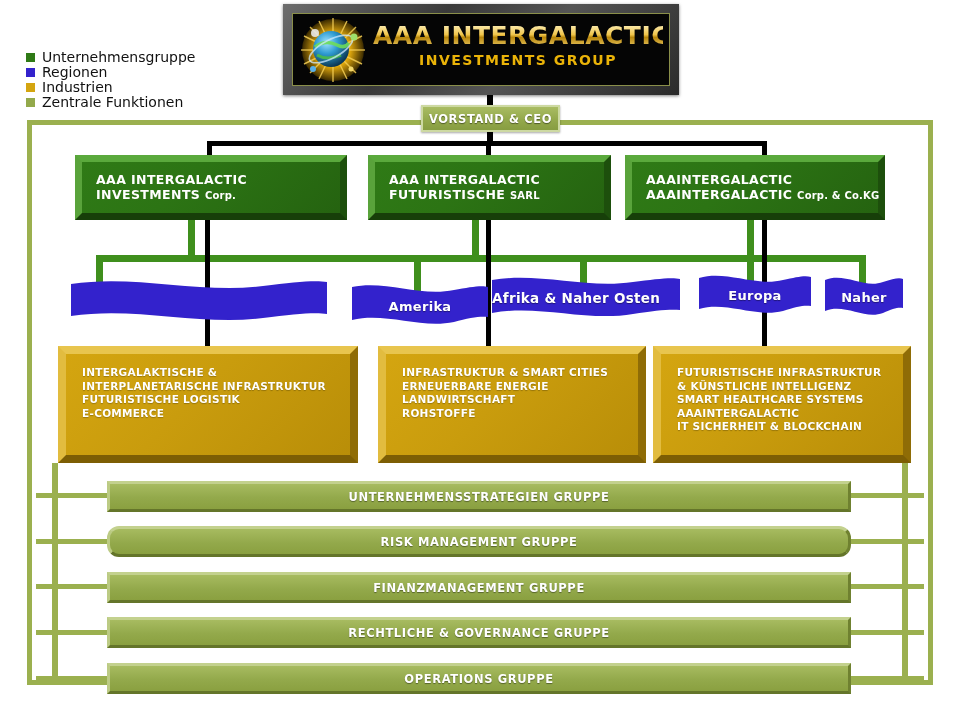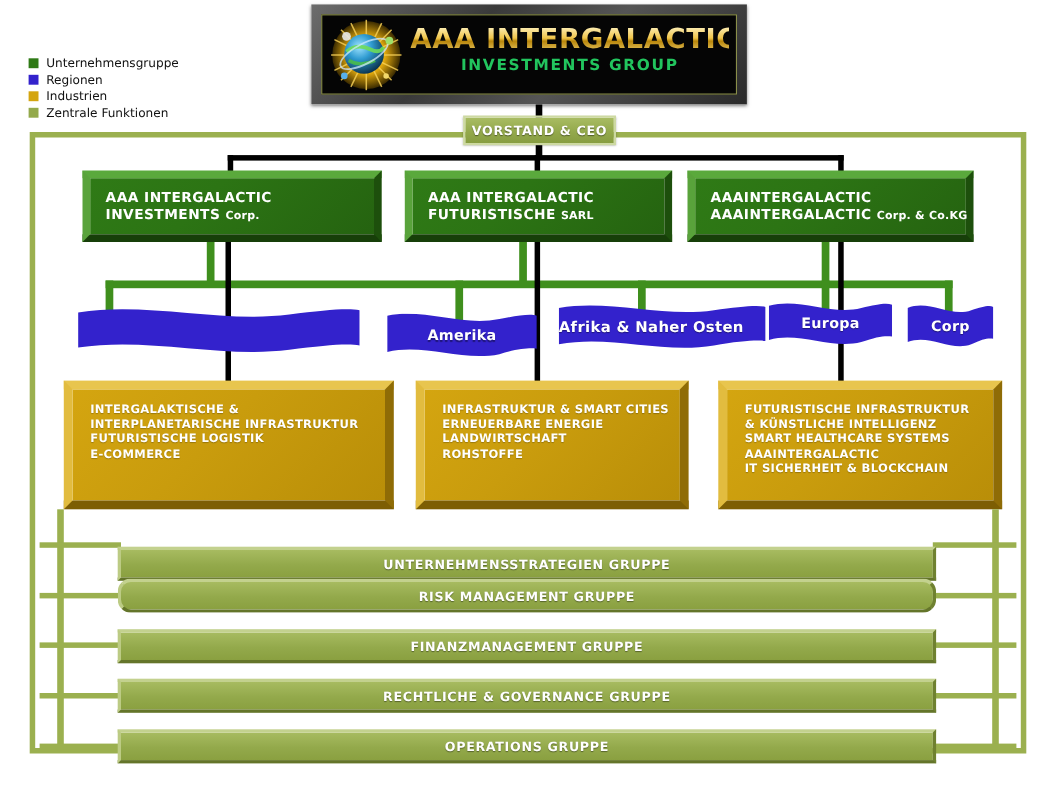--- a/index.html
+++ b/index.html
@@ -10,21 +10,21 @@
     font-family:"DejaVu Sans","Liberation Sans",sans-serif;
     overflow:hidden;
     position:relative;
   }
   #chart{position:absolute;left:0;top:0;width:960px;height:720px;}
 
   
   .legend{position:absolute;left:26px;top:50px;}
   .legend-row{display:flex;align-items:center;height:14px;margin-bottom:1px;}
   .legend-swatch{width:9px;height:9px;margin-right:7px;flex:none;}
-  .legend-label{font-size:11px;color:#111;line-height:13px;white-space:nowrap;}
+  .legend-label{font-size:14px;color:#111;line-height:13px;white-space:nowrap;}
 
   
   .logo-outer{
     position:absolute;left:283px;top:4px;width:396px;height:91px;
     background:linear-gradient(135deg,#6d6d6d 0%,#3a3a3a 35%,#555 60%,#2a2a2a 100%);
     padding:9px;box-sizing:border-box;
     box-shadow:0 1px 3px rgba(0,0,0,.5);
   }
   .logo-inner{
     width:100%;height:100%;box-sizing:border-box;
@@ -39,21 +39,21 @@
     text-align:center;
   }
   .logo-title{
     font-family:"DejaVu Sans","Liberation Sans",sans-serif;
     font-weight:bold;font-size:25px;letter-spacing:.5px;
     background:linear-gradient(180deg,#fff7cf 0%,#f0c54a 45%,#b8860b 55%,#f5d87a 100%);
     -webkit-background-clip:text;background-clip:text;color:transparent;
     line-height:28px;white-space:nowrap;
   }
   .logo-sub{
-    font-weight:bold;font-size:14px;color:#22c55e;letter-spacing:1.5px;
+    font-weight:bold;font-size:14px;color:#eab308;letter-spacing:1.5px;
     line-height:18px;margin-top:1px;white-space:nowrap;
   }
 
   
   .frame{
     position:absolute;left:27px;top:120px;width:906px;height:565px;
     border:5px solid #9bb04f;box-sizing:border-box;background:transparent;
   }
 
   
@@ -90,55 +90,55 @@
   .region{position:absolute;}
   .region svg{display:block;}
   .region .rlabel{
     position:absolute;left:0;right:0;top:50%;transform:translateY(-50%);
     text-align:center;font-size:13.5px;font-weight:bold;color:#fff;
     letter-spacing:.3px;text-shadow:0 1px 1px rgba(0,0,0,.4);
     white-space:nowrap;pointer-events:none;
   }
   #reg1{left:71px;top:280px;width:256px;height:42px;}
   #reg2{left:352px;top:285px;width:136px;height:42px;}
-  #reg3{left:508px;top:277px;width:164px;height:42px;}
+  #reg3{left:492px;top:277px;width:164px;height:42px;}
   #reg4{left:699px;top:275px;width:112px;height:40px;}
   #reg5{left:825px;top:277px;width:78px;height:40px;}
   #reg2 .rlabel,#reg4 .rlabel,#reg5 .rlabel{font-size:13px;}
 
   
   .ind{
     position:absolute;box-sizing:border-box;
     background:linear-gradient(135deg,#d4a510 0%,#c99c0d 45%,#b98e08 100%);
     border-top:8px solid #e8c54e;border-left:8px solid #e2bc3f;
     border-right:8px solid #8f6c06 ;border-bottom:8px solid #7d5e04;
     padding:12px 0 0 16px;
   }
   .ind div{
     font-size:10.5px;font-weight:bold;color:#fff;letter-spacing:.3px;
     line-height:13.5px;white-space:nowrap;
     text-shadow:0 1px 1px rgba(0,0,0,.25);
   }
   #ind1{left:58px;top:346px;width:300px;height:117px;}
-  #ind2{left:378px;top:346px;width:248px;height:117px;}
+  #ind2{left:378px;top:346px;width:268px;height:117px;}
   #ind3{left:653px;top:346px;width:258px;height:117px;}
 
   
   .fn{
     position:absolute;left:107px;width:744px;height:31px;box-sizing:border-box;
     background:linear-gradient(180deg,#a7bb60 0%,#93a94b 55%,#8aa040 100%);
     border-top:3px solid #c3d18e;border-left:3px solid #bccb84;
     border-right:3px solid #6f8130;border-bottom:3px solid #64752a;
     display:flex;align-items:center;justify-content:center;
   }
   .fn span{
     font-size:11.5px;font-weight:bold;color:#fff;letter-spacing:.6px;
     text-shadow:0 1px 1px rgba(0,0,0,.4);white-space:nowrap;
   }
-  #fn1{top:481px;margin-top:16px;} #fn2{top:526px;border-radius:12px;} #fn3{top:572px;}
+  #fn1{top:481px;} #fn2{top:526px;border-radius:12px;} #fn3{top:572px;}
   #fn4{top:617px;} #fn5{top:663px;}
 
   
   .cx{position:absolute;background:#000;}
   .gx{position:absolute;background:#3f8f1d;}
   .ox{position:absolute;background:#9bb04f;}
 </style>
 </head>
 <body>
 
@@ -278,21 +278,21 @@
     <svg width="112" height="40" viewBox="0 0 112 40" preserveAspectRatio="none">
       <path d="M0,3 C28,-5 56,12 84,5 C98,2 106,0 112,2 L112,31 C106,30 98,31 84,36 C56,43 28,26 0,34 Z" fill="#3322cc"></path>
     </svg>
     <div class="rlabel">Europa</div>
   </div>
 
   <div class="region" id="reg5">
     <svg width="78" height="40" viewBox="0 0 78 40" preserveAspectRatio="none">
       <path d="M0,3 C20,-5 39,12 58,5 C68,2 74,0 78,2 L78,31 C74,30 68,31 58,36 C39,43 20,26 0,34 Z" fill="#3322cc"></path>
     </svg>
-    <div class="rlabel">Corp</div>
+    <div class="rlabel">Naher</div>
   </div>
 
   <div class="ind" id="ind1">
     <div>INTERGALAKTISCHE &amp;</div>
     <div>INTERPLANETARISCHE INFRASTRUKTUR</div>
     <div>FUTURISTISCHE LOGISTIK</div>
     <div>E-COMMERCE</div>
   </div>
   <div class="ind" id="ind2">
     <div>INFRASTRUKTUR &amp; SMART CITIES</div>

